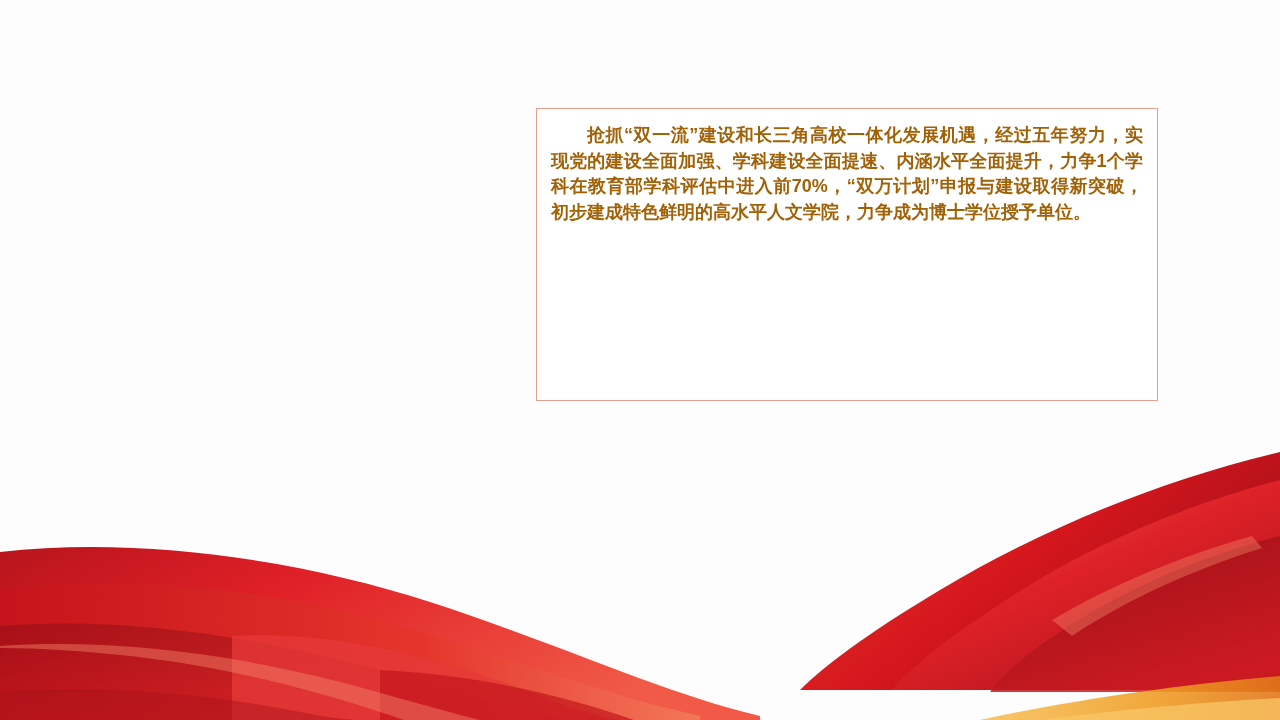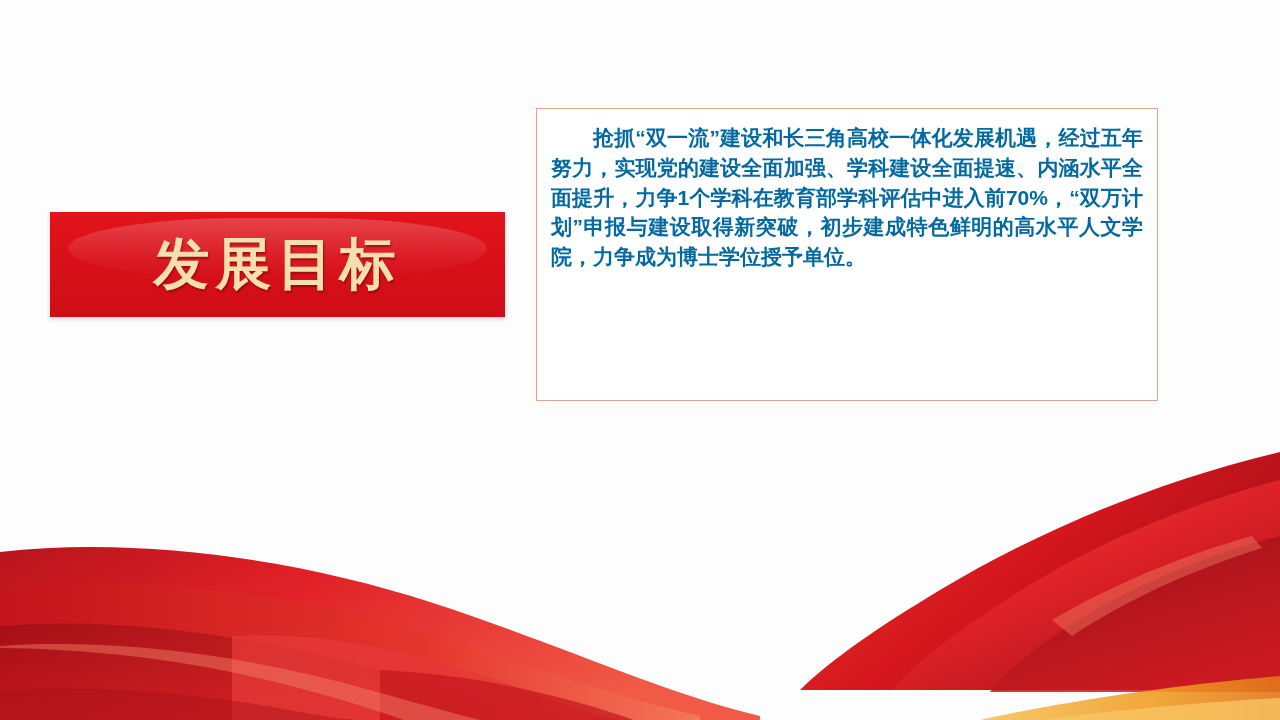--- a/index.html
+++ b/index.html
@@ -62,23 +62,23 @@
     top: 108px;
     width: 622px;
     height: 293px;
     border: 1px solid #e8a08f;
     background: #ffffff;
     box-sizing: border-box;
     padding: 14px 14px 10px 14px;
   }
   .body-text {
     margin: 0;
-    font-size: 21px;
+    font-size: 18px;
     line-height: 1.42;
-    color: #0369a1;
+    color: #a16207;
     font-weight: 600;
     text-indent: 2em;
     letter-spacing: 0px;
     text-align: justify;
   }
 
   
   .ribbon-layer {
     position: absolute;
     left: 0;
@@ -86,23 +86,20 @@
     width: 1280px;
     height: 280px;
     pointer-events: none;
   }
 </style>
 </head>
 <body>
 
 <div class="slide">
 
-  <div class="title-plaque">
-    <div class="title-text">发展目标</div>
-  </div>
 
   <div class="text-box">
     <p class="body-text">抢抓“双一流”建设和长三角高校一体化发展机遇，经过五年努力，实现党的建设全面加强、学科建设全面提速、内涵水平全面提升，力争1个学科在教育部学科评估中进入前70%，“双万计划”申报与建设取得新突破，初步建成特色鲜明的高水平人文学院，力争成为博士学位授予单位。</p>
   </div>
 
   <div class="ribbon-layer">
     <svg width="1280" height="280" viewBox="0 0 1280 280" preserveAspectRatio="none">
       <defs>
         <linearGradient id="gA" x1="0" y1="0" x2="1" y2="0.4">
           <stop offset="0%" stop-color="#b8141c"></stop>

